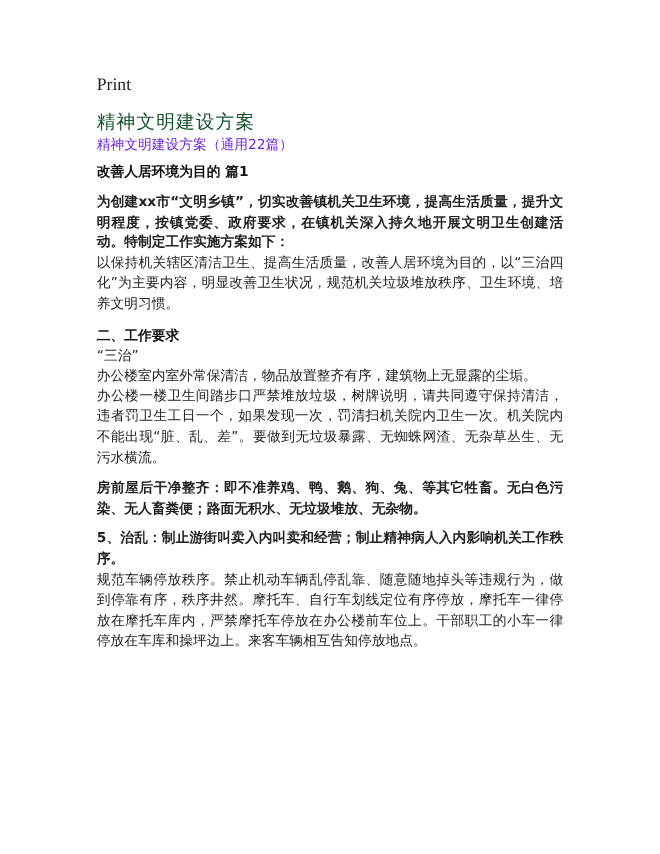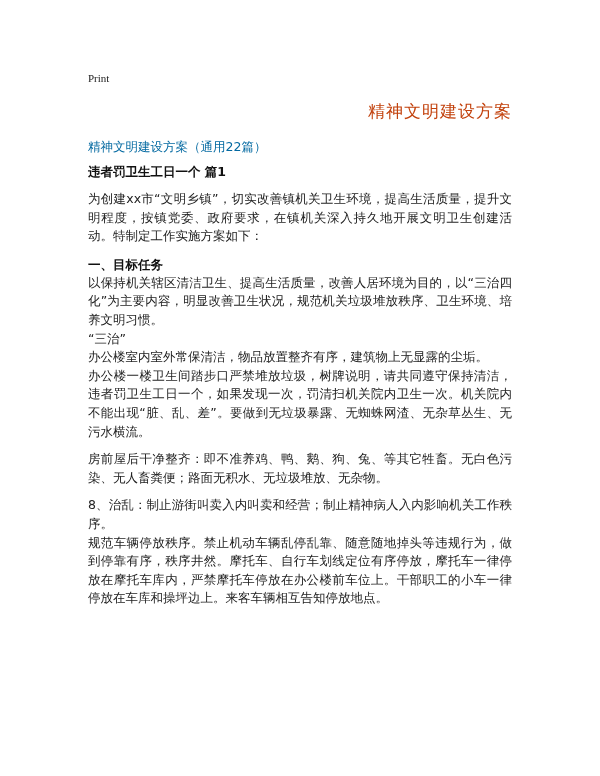--- a/index.html
+++ b/index.html
@@ -1,39 +1,39 @@
 <!DOCTYPE html>
 <html><head>
 <meta charset="utf-8">
 <style>
   html, body { margin: 0; padding: 0; background: #ffffff; }
   body { width: 600px; height: 776px; overflow: hidden; position: relative;
          font-family: "DejaVu Sans", "Liberation Sans", sans-serif; color: #1a1a1a; }
   .page { position: absolute; left: 88px; top: 70px; width: 424px; }
-  .print { font-family: "Liberation Serif", "DejaVu Serif", serif; font-size: 11px; color: #222; height: 16px; line-height: 16px; }
-  .title { text-align: right; font-size: 17px; font-weight: normal; margin: 14px 0 0 0; line-height: 22px; letter-spacing: 1px; color: #c2410c; }
-  .subtitle { font-size: 12.5px; line-height: 18px; margin-top: 16px; color: #0369a1; }
+  .print { font-family: "Liberation Serif", "DejaVu Serif", serif; font-size: 16px; color: #222; height: 16px; line-height: 16px; }
+  .title { text-align: left; font-size: 17px; font-weight: normal; margin: 14px 0 0 0; line-height: 22px; letter-spacing: 1px; color: #14532d; }
+  .subtitle { font-size: 12.5px; line-height: 18px; margin-top: 0; color: #6d28d9; }
   .h-article { font-size: 12.5px; font-weight: bold; line-height: 18px; margin-top: 7px; color: #111; }
   p { margin: 0; font-size: 12.5px; line-height: 18.6px; color: #222; text-align: justify; word-break: break-all; }
   .gap { }
-  .gap-s { margin-top: 9px; }
+  .gap-s { margin-top: 9px; font-weight: bold; }
   .h-sec { font-size: 12.5px; font-weight: bold; line-height: 18px; margin-top: 10px; color: #111; }
 </style>
 </head>
 <body>
 
 <div class="page">
   <div class="print">Print</div>
   <h1 class="title">精神文明建设方案</h1>
   <div class="subtitle">精神文明建设方案（通用22篇）</div>
-  <div class="h-article">违者罚卫生工日一个 篇1</div>
+  <div class="h-article">改善人居环境为目的 篇1</div>
   <p class="gap-s">为创建xx市“文明乡镇”，切实改善镇机关卫生环境，提高生活质量，提升文明程度，按镇党委、政府要求，在镇机关深入持久地开展文明卫生创建活动。特制定工作实施方案如下：</p>
 
-  <div class="h-sec">一、目标任务</div>
   <p class="gap">以保持机关辖区清洁卫生、提高生活质量，改善人居环境为目的，以“三治四化”为主要内容，明显改善卫生状况，规范机关垃圾堆放秩序、卫生环境、培养文明习惯。</p>
 
+  <div class="h-sec">二、工作要求</div>
   <p class="gap">“三治”</p>
   <p class="gap">办公楼室内室外常保清洁，物品放置整齐有序，建筑物上无显露的尘垢。</p>
   <p class="gap">办公楼一楼卫生间踏步口严禁堆放垃圾，树牌说明，请共同遵守保持清洁，违者罚卫生工日一个，如果发现一次，罚清扫机关院内卫生一次。机关院内不能出现“脏、乱、差”。要做到无垃圾暴露、无蜘蛛网渣、无杂草丛生、无污水横流。</p>
   <p class="gap-s">房前屋后干净整齐：即不准养鸡、鸭、鹅、狗、兔、等其它牲畜。无白色污染、无人畜粪便；路面无积水、无垃圾堆放、无杂物。</p>
-  <p class="gap-s">8、治乱：制止游街叫卖入内叫卖和经营；制止精神病人入内影响机关工作秩序。</p>
+  <p class="gap-s">5、治乱：制止游街叫卖入内叫卖和经营；制止精神病人入内影响机关工作秩序。</p>
   <p class="gap">规范车辆停放秩序。禁止机动车辆乱停乱靠、随意随地掉头等违规行为，做到停靠有序，秩序井然。摩托车、自行车划线定位有序停放，摩托车一律停放在摩托车库内，严禁摩托车停放在办公楼前车位上。干部职工的小车一律停放在车库和操坪边上。来客车辆相互告知停放地点。</p>
 </div>
 
 </body></html>

